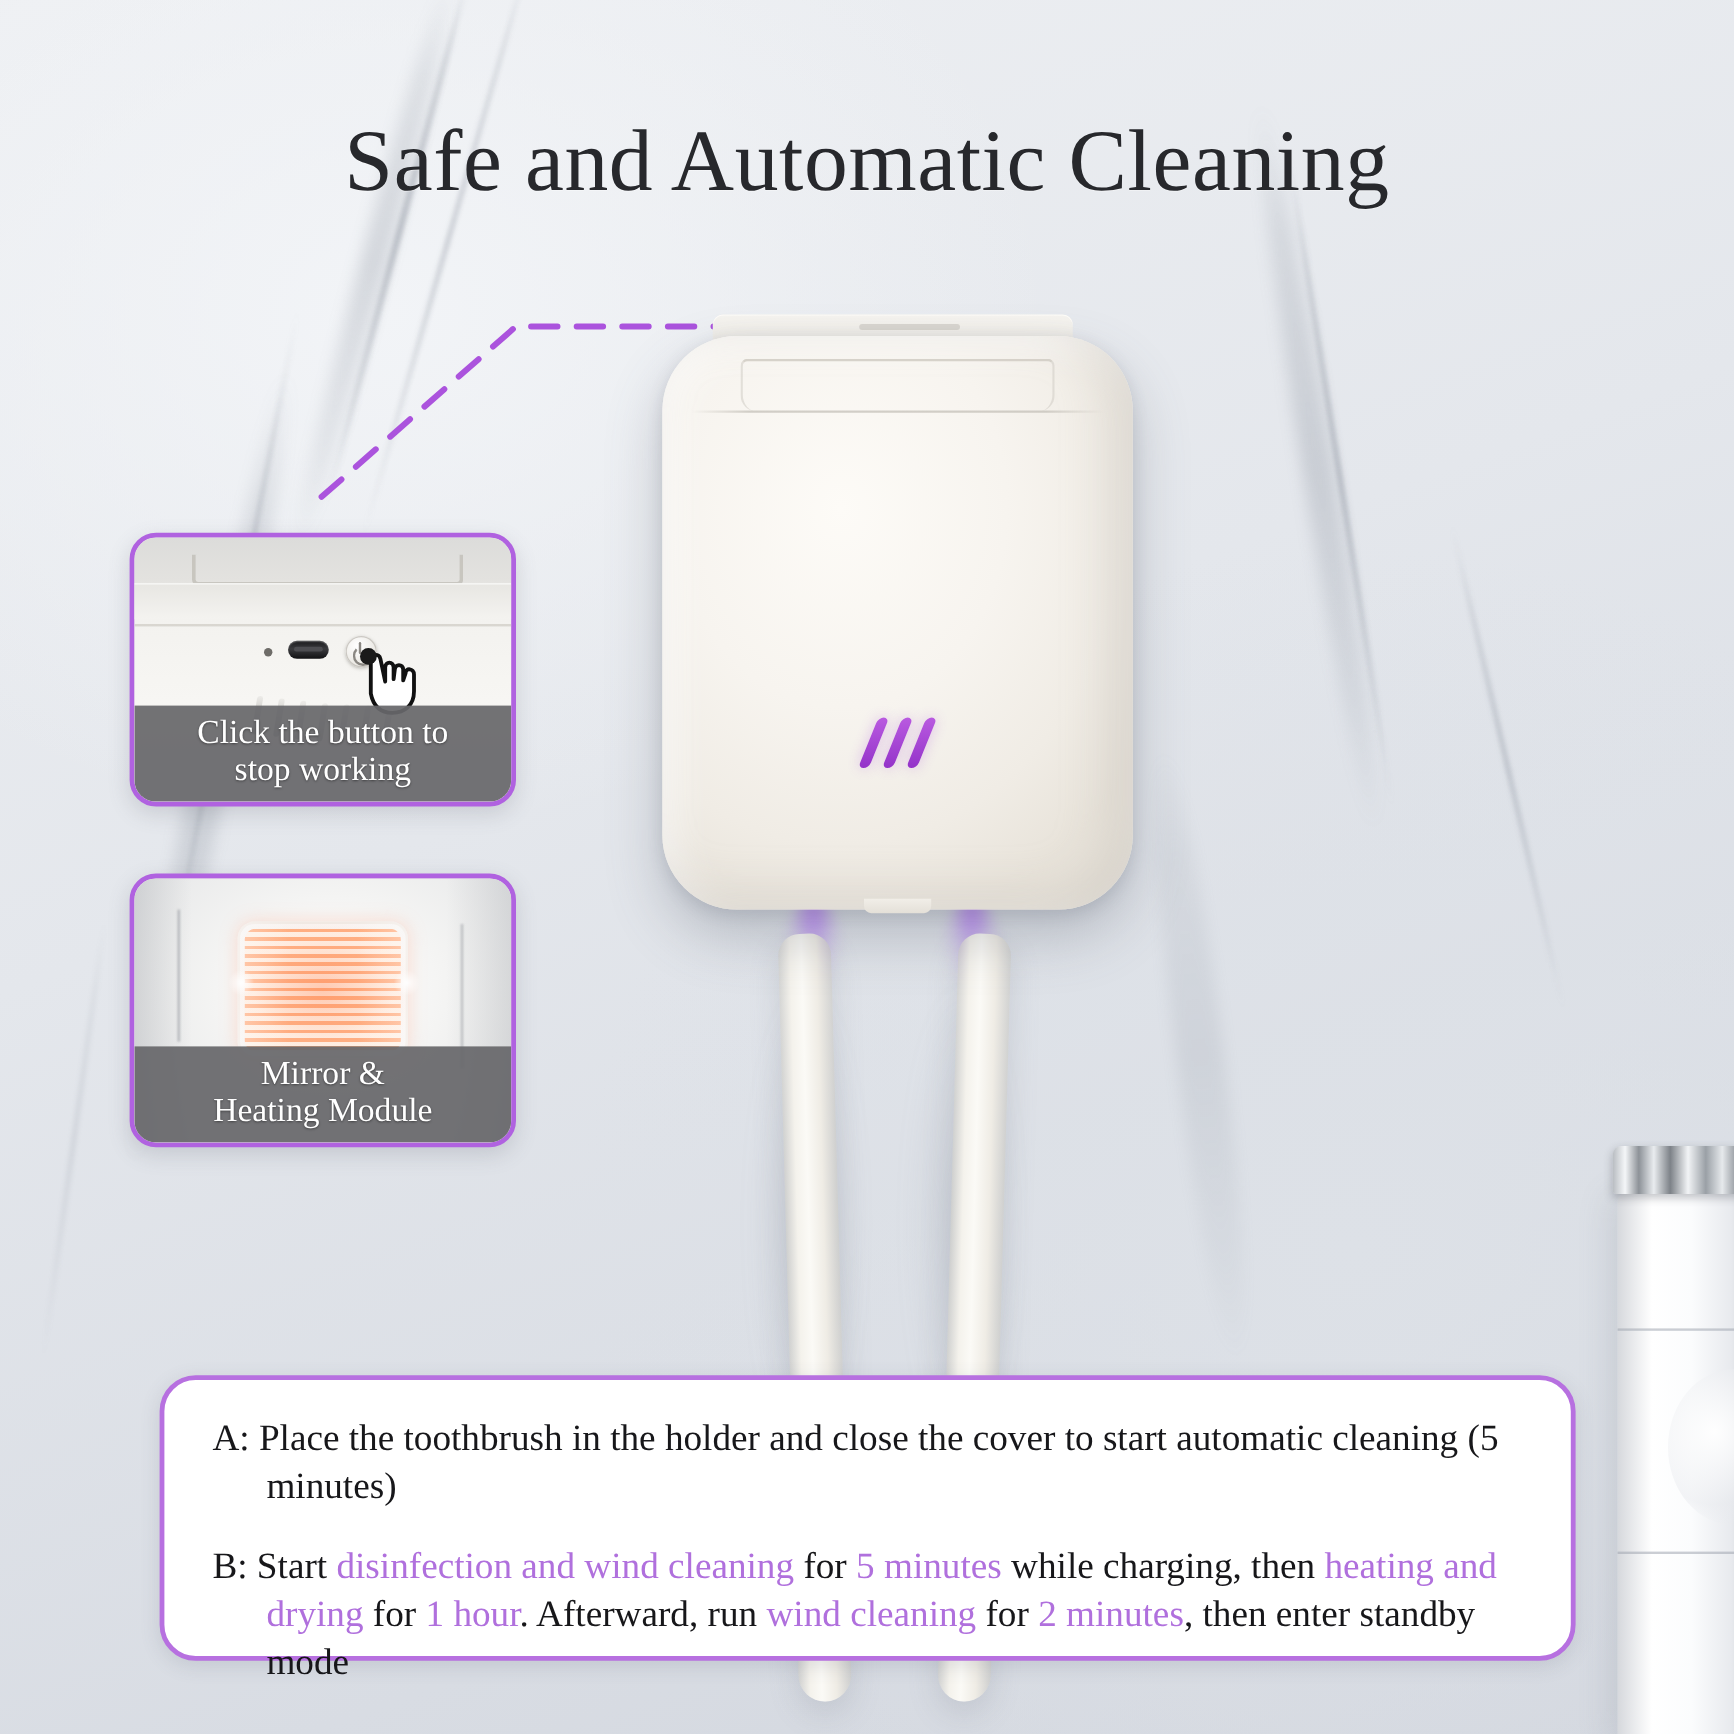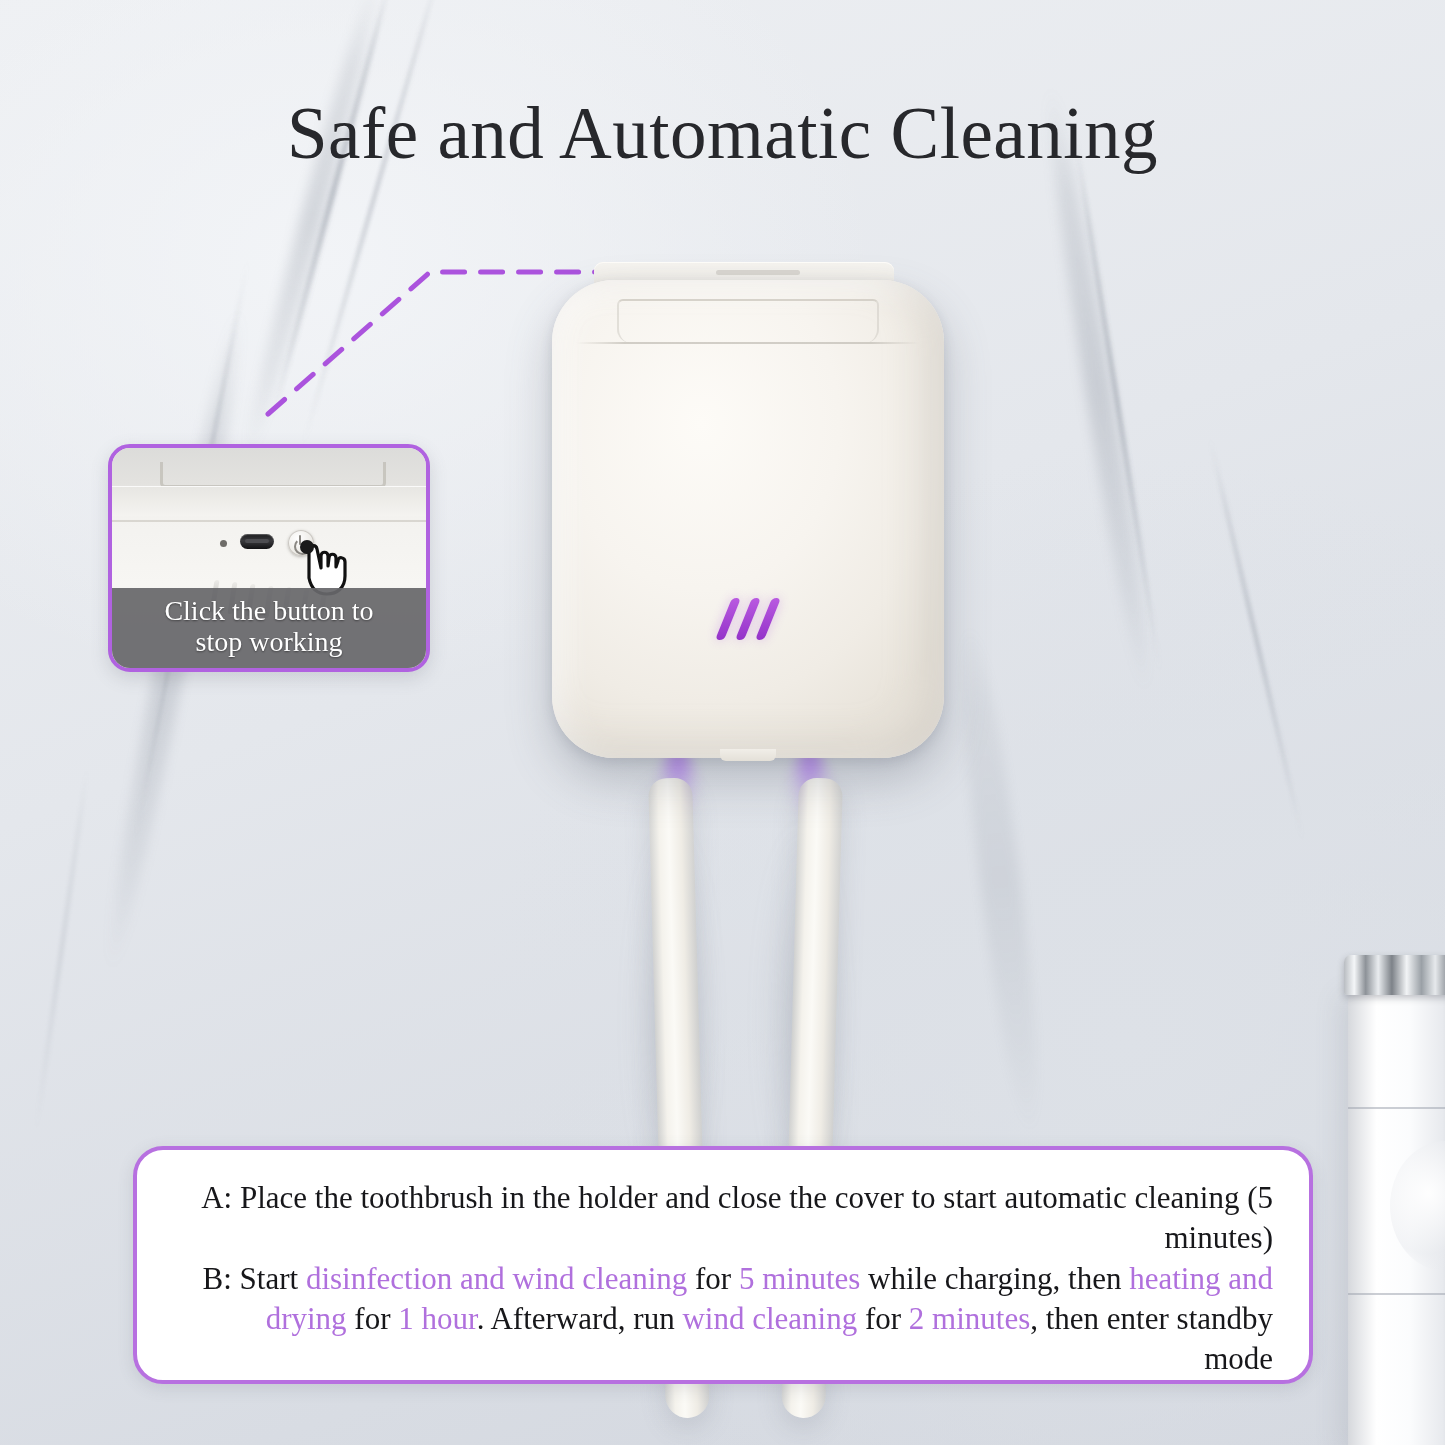--- a/index.html
+++ b/index.html
@@ -387,23 +387,22 @@
     border: 4px solid #b770e0;
     border-radius: 30px;
     padding: 28px 36px 22px 40px;
     box-shadow: 0 4px 16px rgba(90,96,110,.16);
   }
   .instr-line {
     font-size: 31px;
     line-height: 1.30;
     color: #17171a;
     font-family: "Liberation Serif", "DejaVu Serif", serif;
-    text-align: right;
-  }
-  #instr-b { }
+  }
+  #instr-b { margin-top: 26px; }
   .hl { color: #b070dd; }
   .lbl { font-weight: 400; }
   .hang { display: block; padding-left: 45px; text-indent: -45px; }
 </style>
 </head>
 <body>
 
 <div id="stage">
 
   <div class="vein" style="left:330px;  top:-40px;  width:5px;  height:470px; transform:rotate(15deg);"></div>
@@ -479,20 +478,36 @@
                  L31 30 L32 22 C32 17, 39 17, 39 22 L39 31 L41 25
                  C41 20, 48 21, 48 26 L48 40 C48 52, 40 58, 30 58
                  C20 58, 14 52, 12 42 Z" fill="#ffffff" stroke="#111111" stroke-width="3.2" stroke-linejoin="round"></path>
         <circle cx="10" cy="11" r="7" fill="#1a1a1a"></circle>
       </svg>
     </div>
     <div class="callout-band">Click the button to
 stop working</div>
   </div>
 
+  <div class="callout" id="callout-heat">
+    <div class="callout-photo" id="photo-heat">
+      <div id="ph-sidebarL"></div>
+      <div id="ph-sidebarR"></div>
+      <div id="ph-slitL"></div>
+      <div id="ph-slitR"></div>
+      <div id="ph-panel">
+        <div id="ph-coils"></div>
+        <div id="ph-coils-mask"></div>
+      </div>
+      <div id="ph-glowL"></div>
+      <div id="ph-glowR"></div>
+    </div>
+    <div class="callout-band">Mirror &amp;
+Heating Module</div>
+  </div>
 
   <div id="instructions">
 
     <div class="instr-line" id="instr-a">
       <span class="hang">
         <span class="lbl">A:</span>
         <span>Place the toothbrush in the holder and close the cover to start automatic cleaning (5 minutes)</span>
       </span>
     </div>
 

